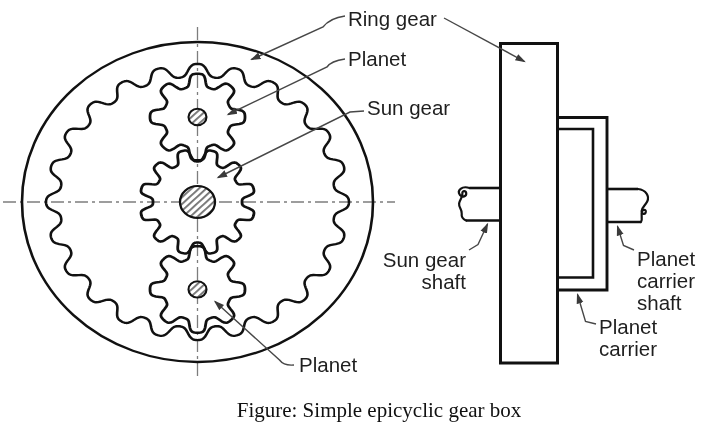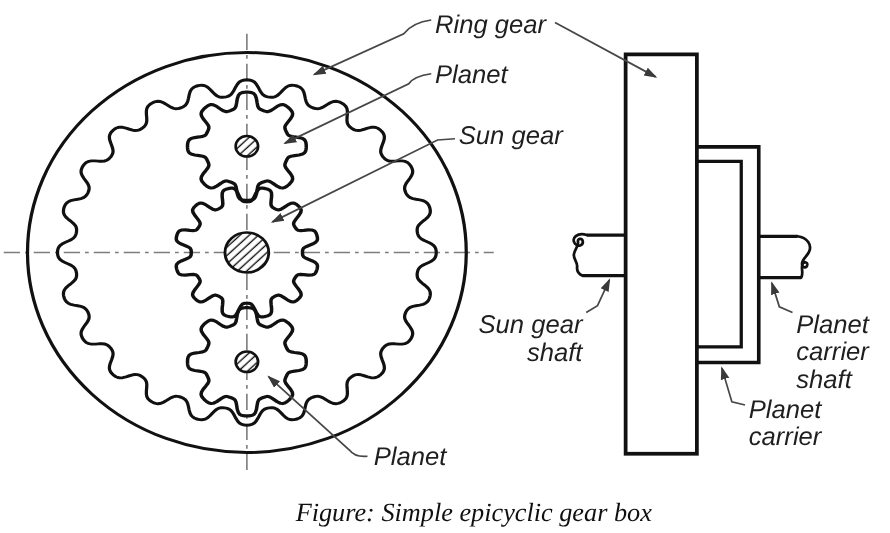--- a/index.html
+++ b/index.html
@@ -1,21 +1,21 @@
 <!DOCTYPE html>
 <html style="--ink: #111111; --leader: #474747; --cl: #7d7d7d; --bg: #ffffff; --txt: #1f1f1f;"><head>
 <meta charset="utf-8">
 <style>
   :root{
     --ink:#111111; --leader:#474747; --cl:#7d7d7d; --bg:#ffffff; --txt:#1f1f1f;
   }
   html,body{margin:0;padding:0;background:#fff;}
   .stage{
     position:relative; width:701px; height:426px; background:var(--bg);
-    font-family:"Liberation Sans", sans-serif; overflow:hidden;font-style:italic;
+    font-family:"Liberation Sans", sans-serif; overflow:hidden;
   }
   svg{display:block;}
   .outline{fill:none; stroke:var(--ink);}
   .whitefill{fill:#ffffff; stroke:var(--ink);}
   .centerline{fill:none; stroke:var(--cl); stroke-width:1.3; stroke-dasharray:13 4 3 4;}
   .leader{fill:none; stroke:var(--leader); stroke-width:1.4;}
   .label{font-size:20.5px; fill:var(--txt);}
   .caption{font-family:"Liberation Serif", serif; font-size:21px; fill:#101010;}
 </style>
 </head>

